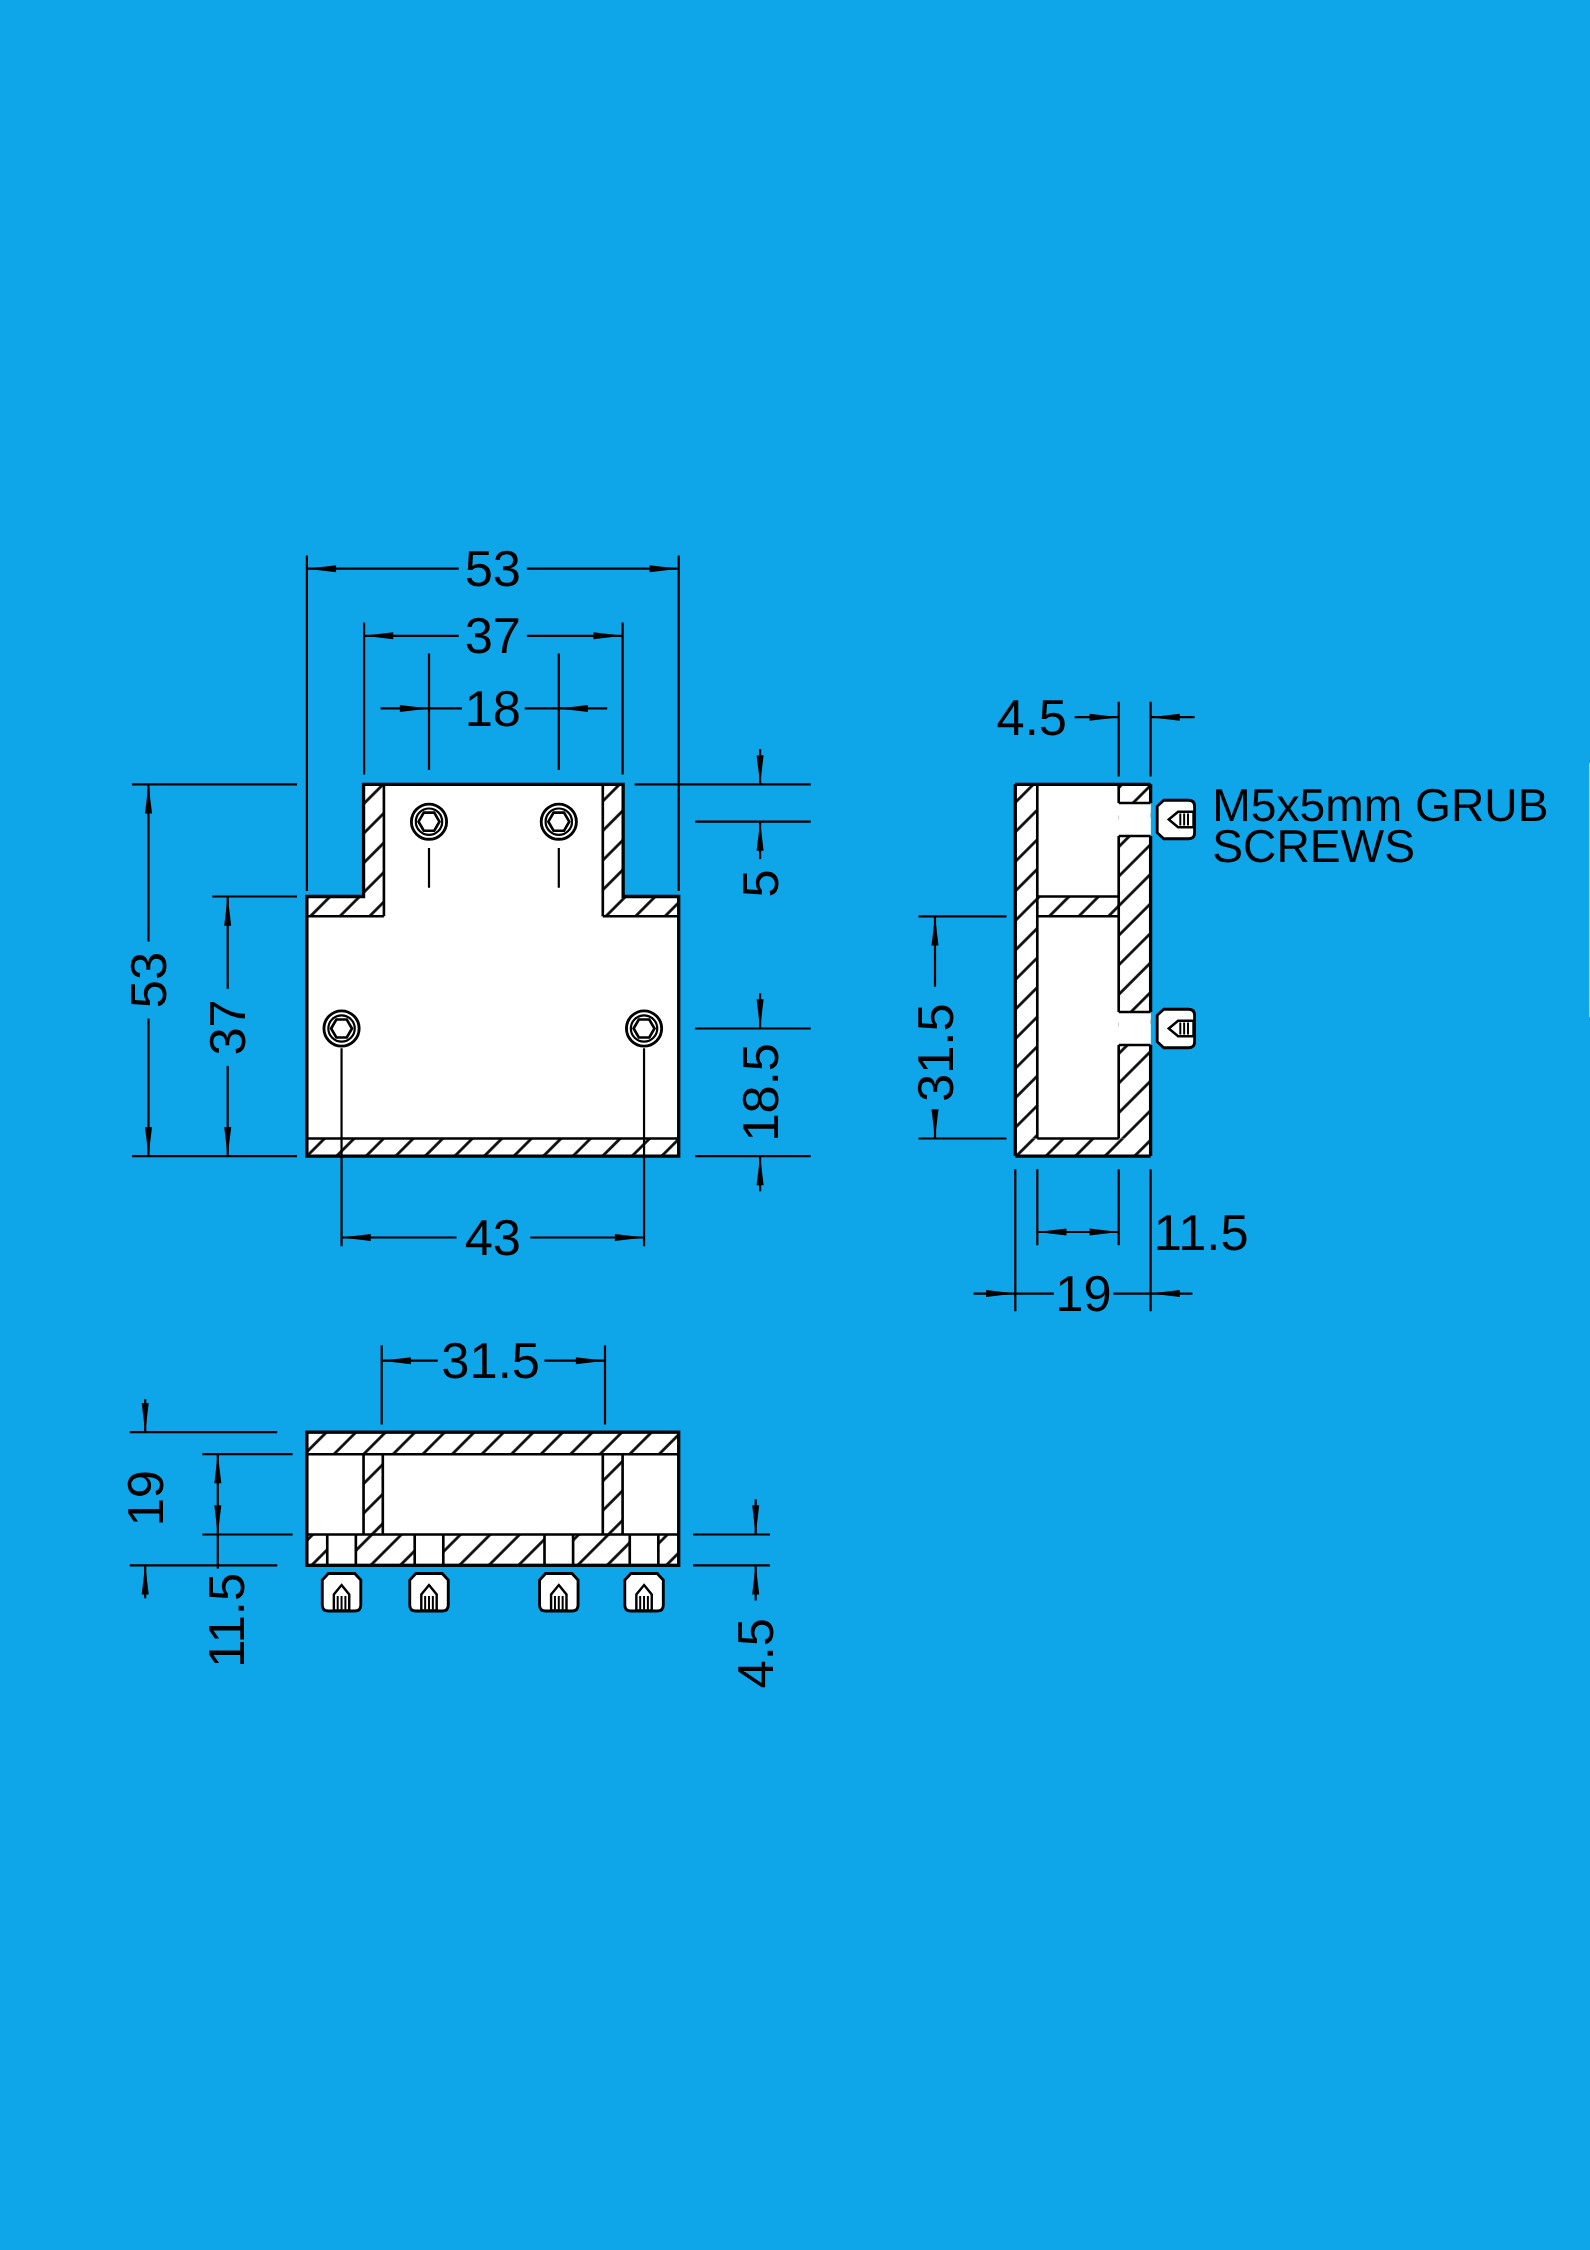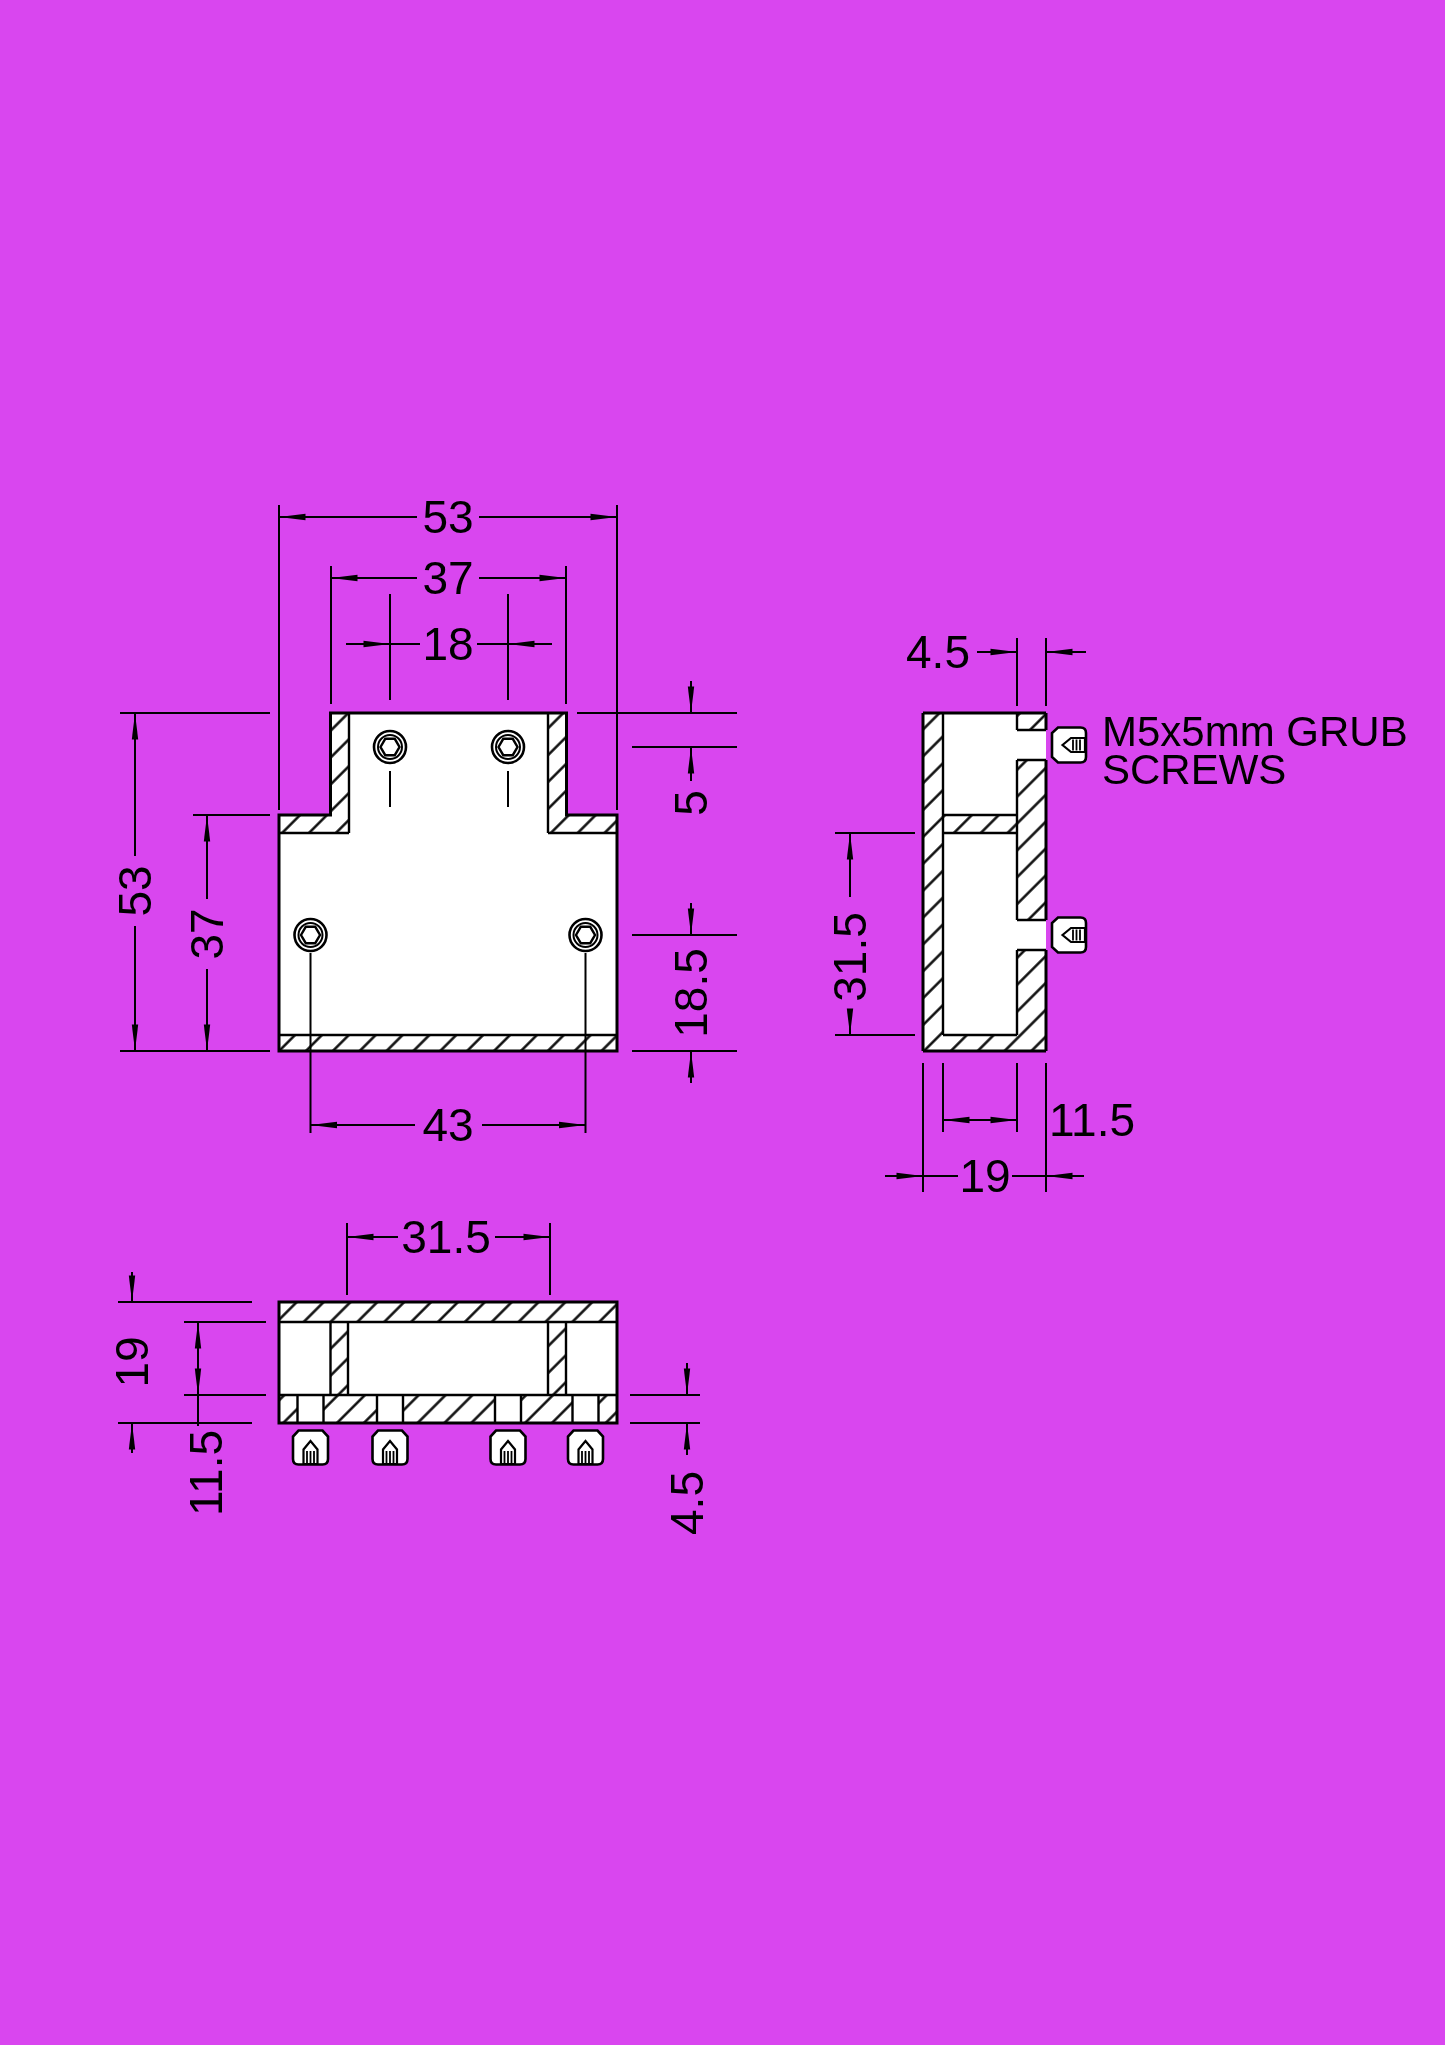--- a/index.html
+++ b/index.html
@@ -1,16 +1,16 @@
 <!DOCTYPE html>
 <html><head>
 <meta charset="utf-8">
 <style>
   html,body{margin:0;padding:0;background:#fff;}
-  .page{position:relative;width:1445px;height:2045px;background:#d946ef;overflow:hidden;
+  .page{position:relative;width:1445px;height:2045px;background:#0ea5e9;overflow:hidden;
         font-family:"Liberation Sans",sans-serif;}
   svg{display:block;}
   
   .ob{stroke:#000;stroke-width:3;fill:none;}
   .of{stroke:#000;stroke-width:3;fill:#fff;}
   .ln{stroke:#000;stroke-width:2.4;fill:none;}
   .d {stroke:#000;stroke-width:2;fill:none;}
   .hz{fill:url(#h);stroke:none;}
   .wh{fill:#fff;stroke:none;}
   .c1{stroke:#000;stroke-width:2.6;fill:#fff;}

